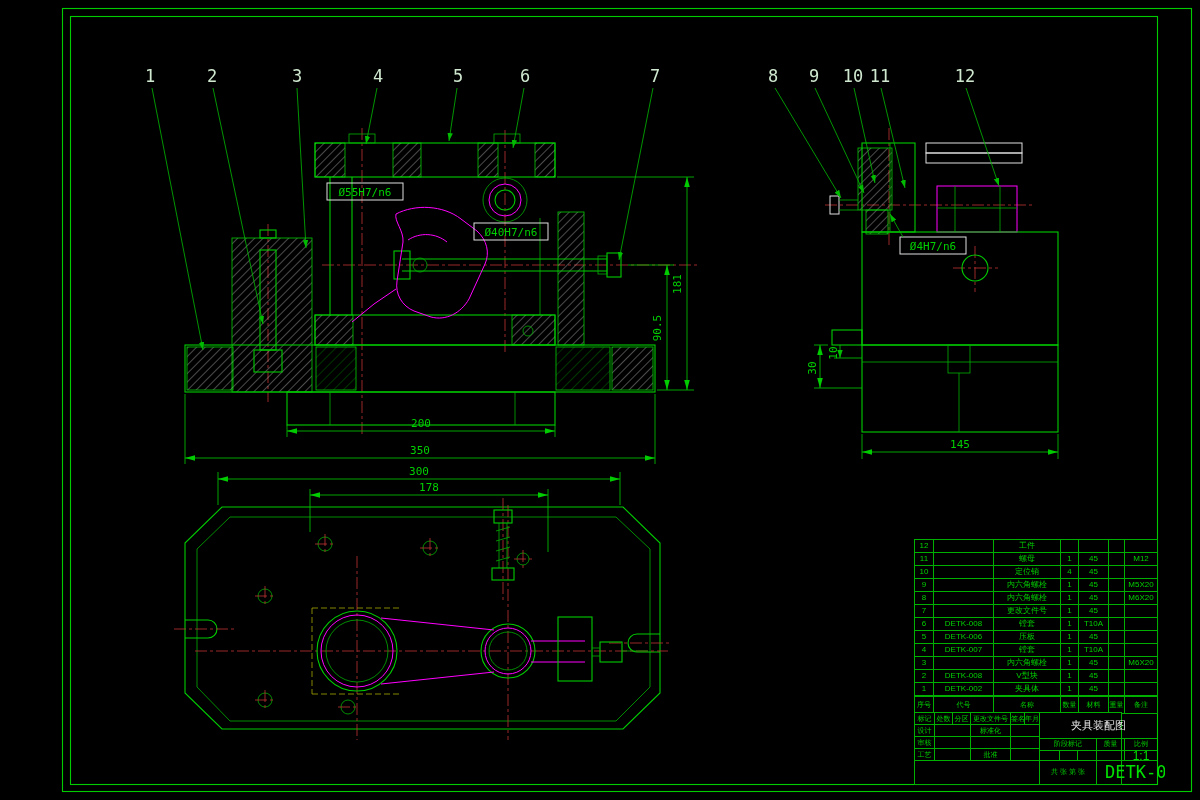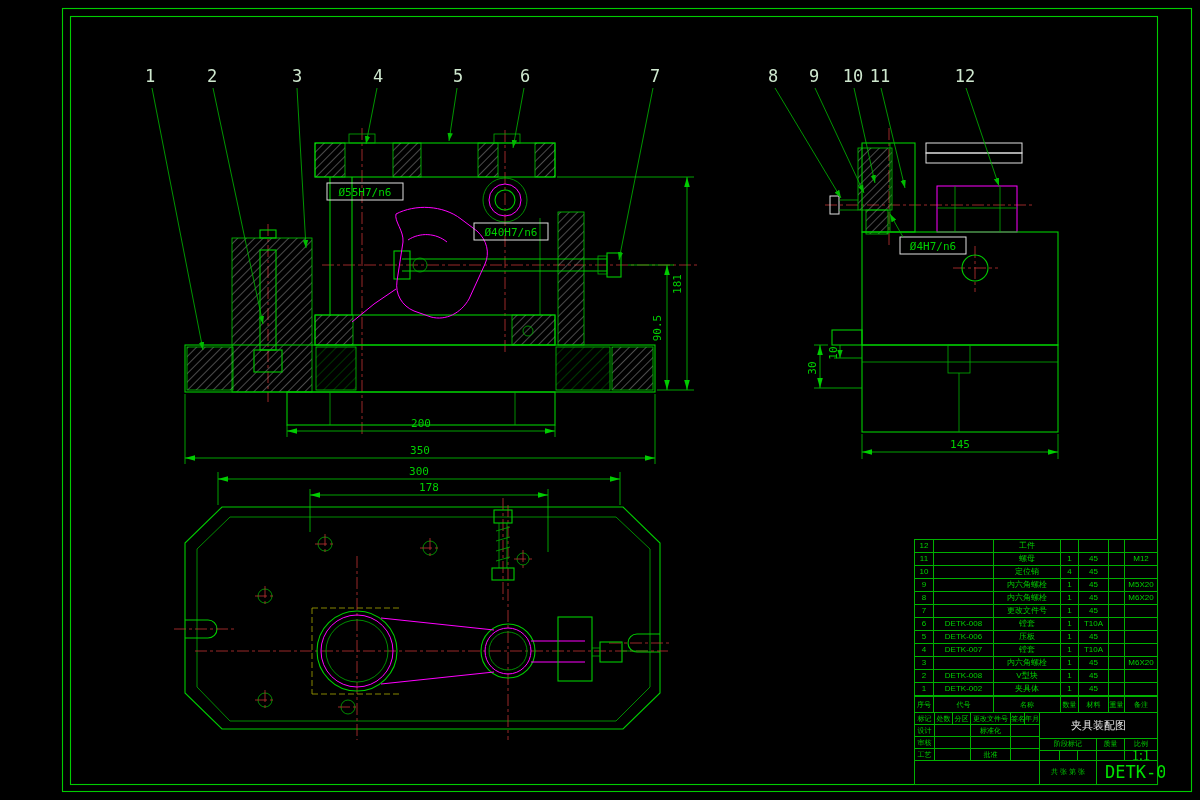--- a/index.html
+++ b/index.html
@@ -22,30 +22,30 @@
   .bom{position:absolute;left:914px;top:539px;width:244px;border:1px solid #00b000;
        box-sizing:border-box;color:#00d000;background:#000;}
   .bom-row{display:grid;grid-template-columns:18px 60px 67px 18px 30px 16px 33px;height:13px;}
   .bom-cell{box-sizing:border-box;border-left:1px solid #00b000;border-bottom:1px solid #00b000;
             height:13px;line-height:12px;font-size:8px;text-align:center;overflow:hidden;
             white-space:nowrap;font-family:"Liberation Sans",sans-serif;}
   .bom-row .bom-cell:first-child{border-left:none;}
   .bom-head .bom-cell{height:16px;line-height:15px;font-size:7px;border-bottom:none;}
   .bom-head{height:16px;border-top:1px solid #00b000;}
   
-  .tb{position:absolute;left:914px;top:712px;width:244px;height:73px;border:1px solid #00b000;
+  .tb{position:absolute;left:914px;top:712px;width:208px;height:73px;border:1px solid #00b000;
       box-sizing:border-box;color:#00d000;background:#000;font-family:"Liberation Sans",sans-serif;}
   .tb-cell{position:absolute;box-sizing:border-box;border-right:1px solid #00b000;
            border-bottom:1px solid #00b000;font-size:7px;line-height:11px;text-align:center;
            overflow:hidden;white-space:nowrap;}
   .tb-title{color:#e8e8e8;font-size:11px;line-height:25px;}
   .tb-number{color:#00e000;font-size:17px;line-height:22px;font-family:"DejaVu Sans Mono",monospace;margin-left:8px;}
   .tb-two .lab{border-bottom:1px solid #00b000;height:11px;line-height:10px;}
-  .tb-two .val{height:10px;line-height:10px;color:#00e000;font-size:14px;
-               font-family:Liberation Serif, serif;}
+  .tb-two .val{height:10px;line-height:10px;color:#00e000;font-size:12px;
+               font-family:Liberation Sans, sans-serif;}
   .stage-boxes{display:grid;grid-template-columns:1fr 1fr 1fr;height:10px;}
   .stage-boxes i{border-left:1px solid #00b000;}
   .stage-boxes i:first-child{border-left:none;}
 </style>
 </head>
 <body>
 
 <div class="sheet">
 
 <svg width="1200" height="800" viewBox="0 0 1200 800">

